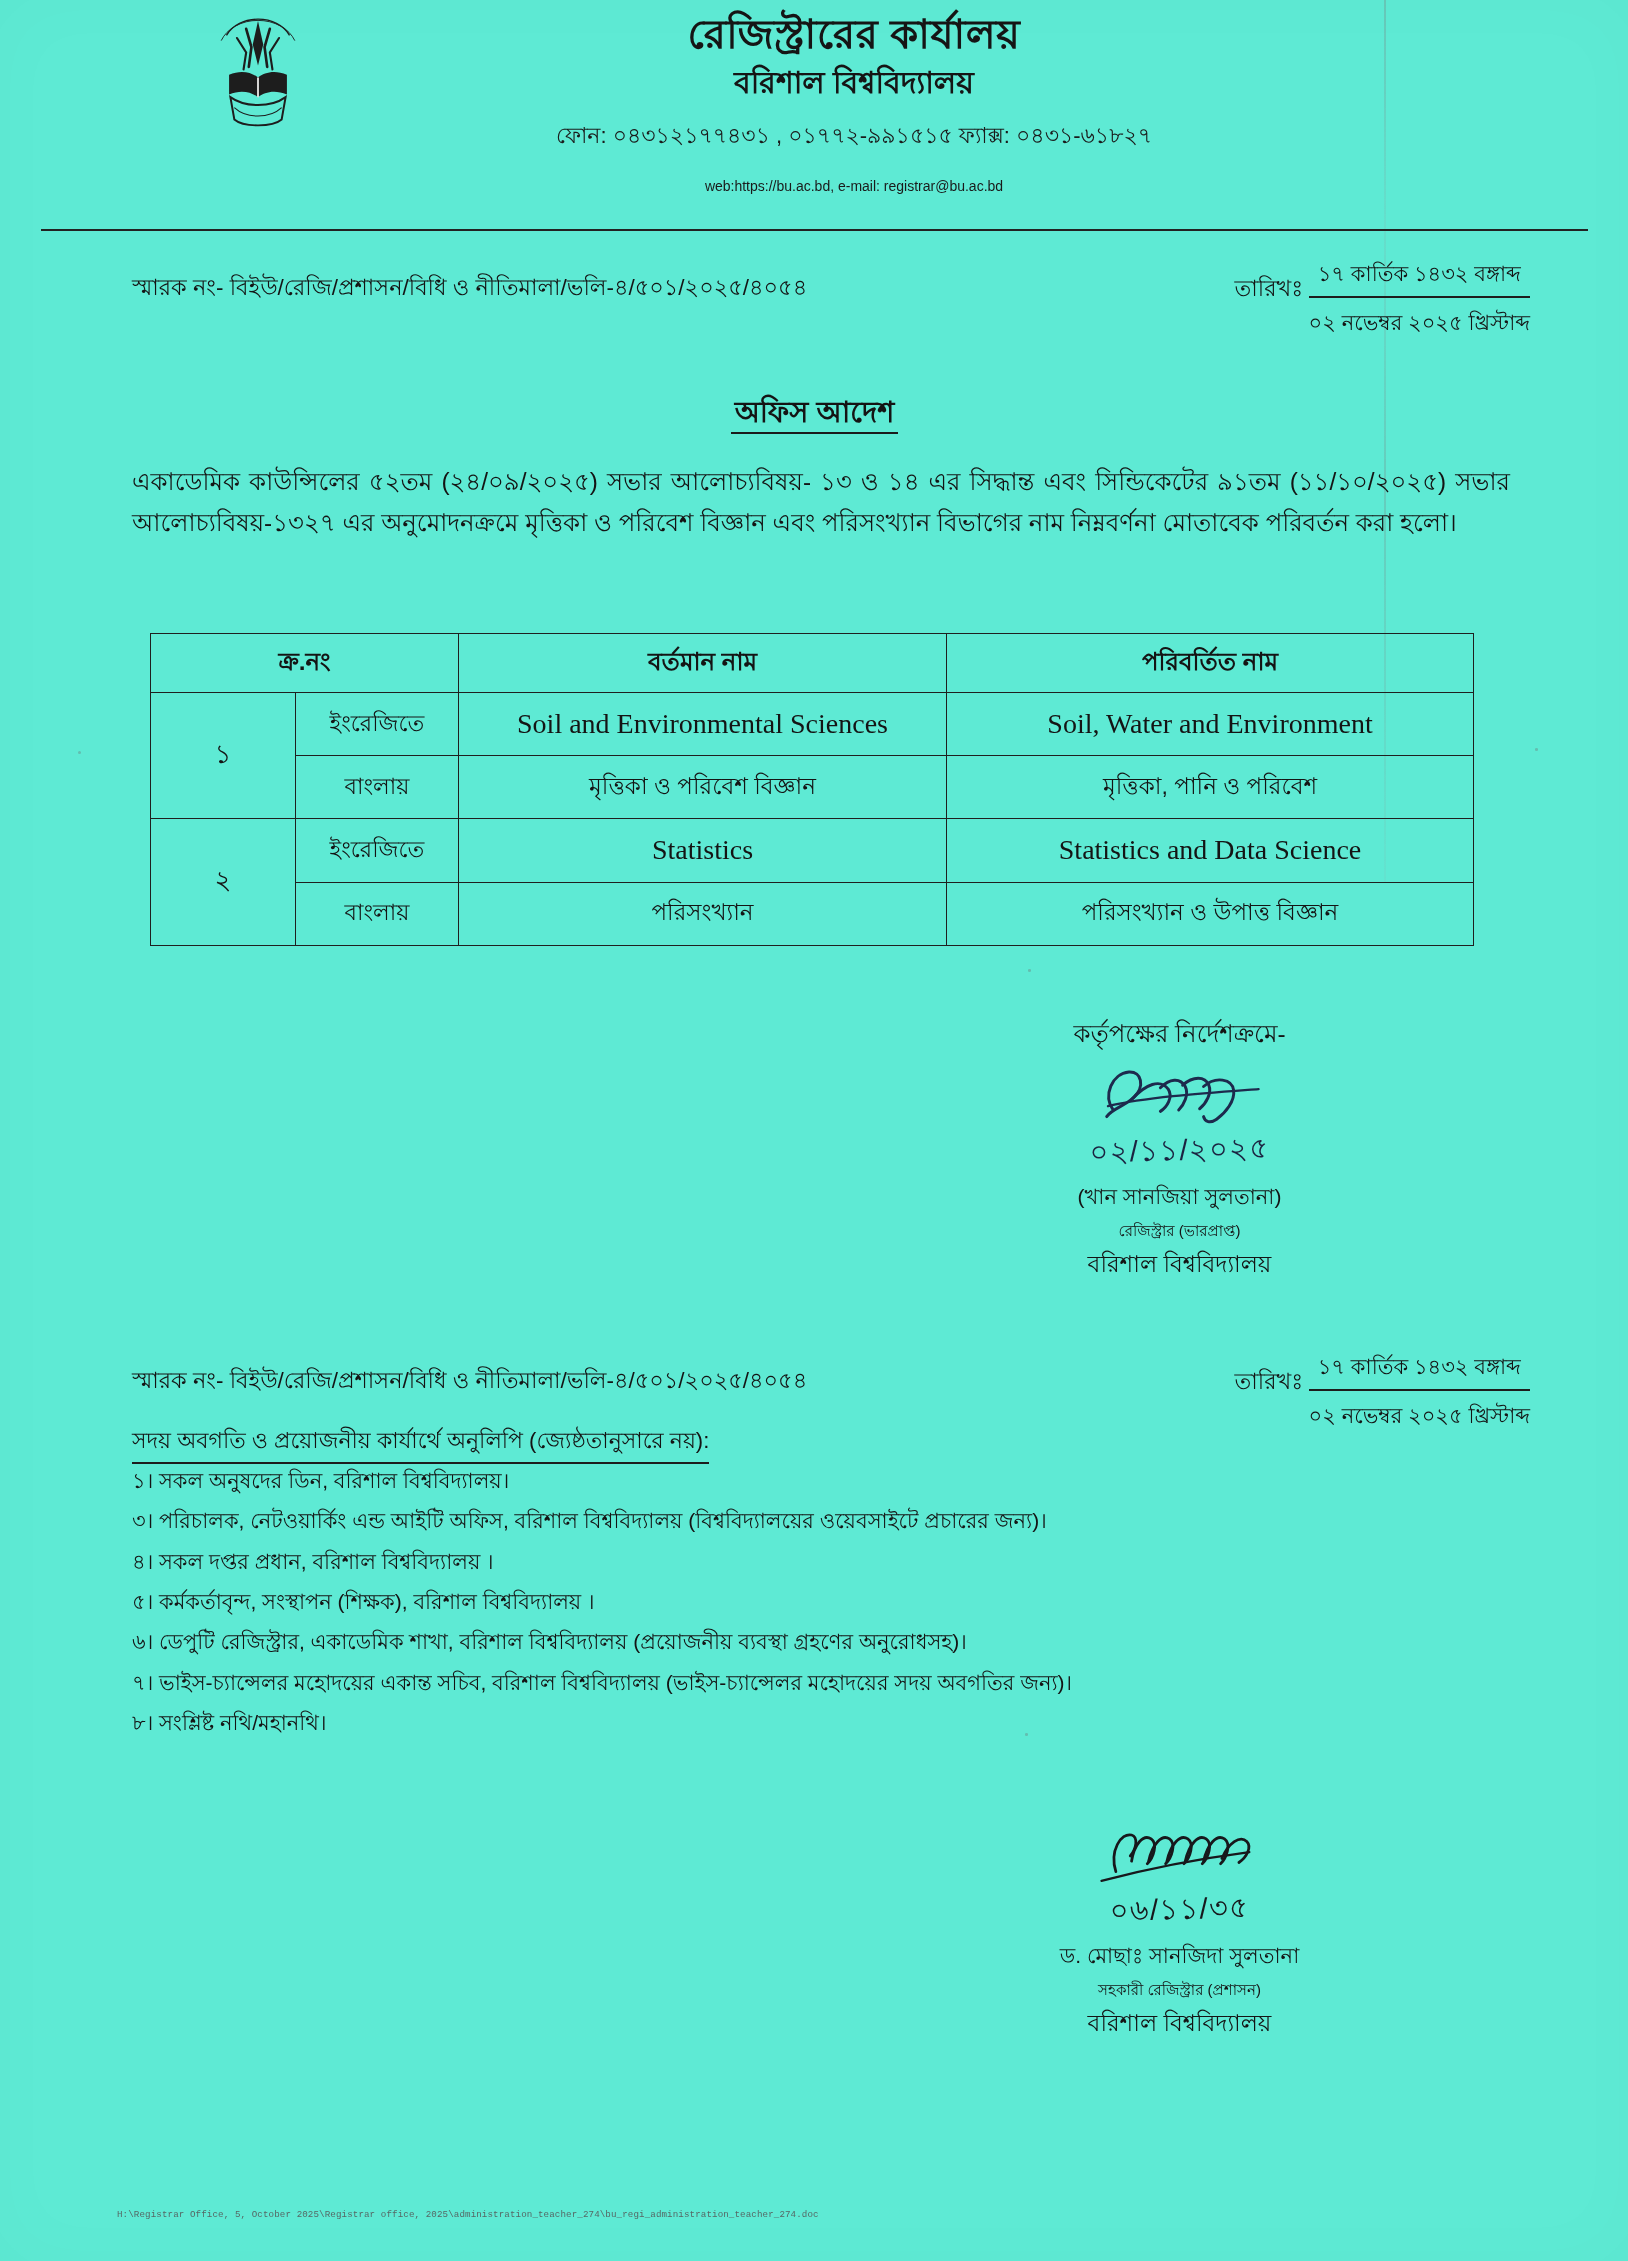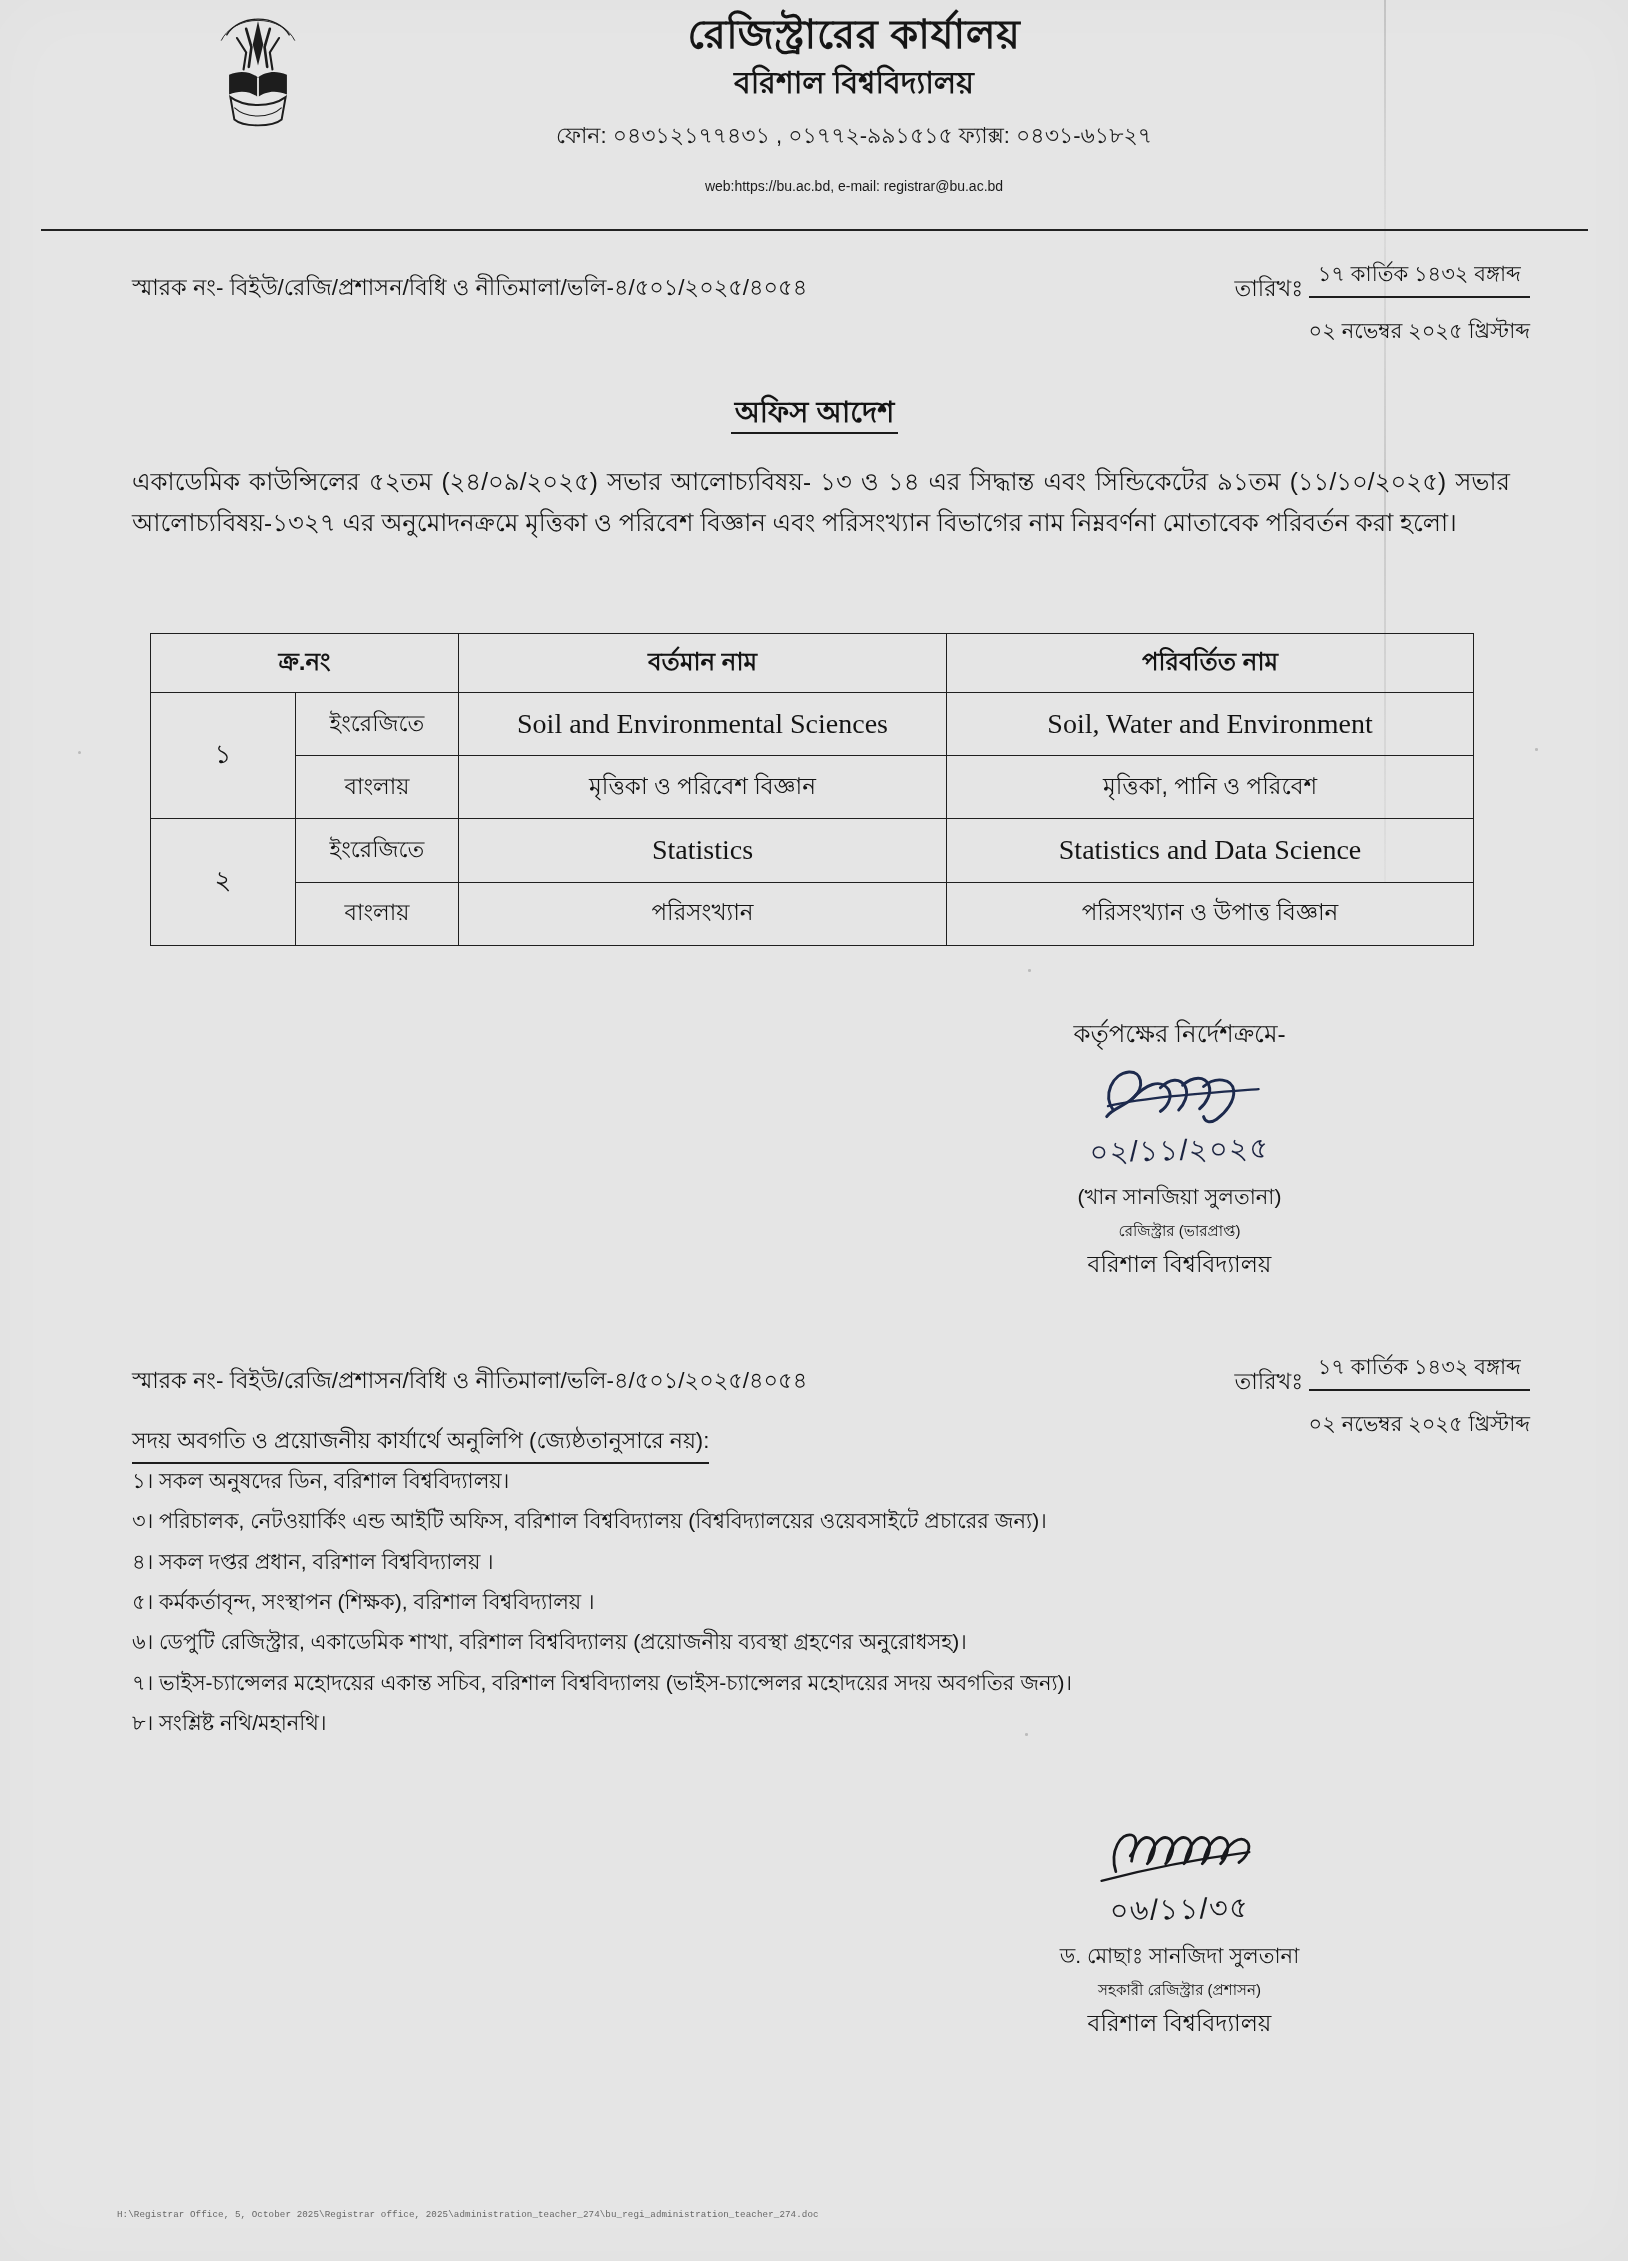--- a/index.html
+++ b/index.html
@@ -10,21 +10,21 @@
   }
   body {
     font-family: "Liberation Serif", "DejaVu Serif", serif;
     color: #1a1a1a;
   }
   .page {
     position: relative;
     width: 1629px;
     height: 2261px;
     margin: 0 auto;
-    background: #e5e5e5;
+    background: #5eead4;
     overflow: hidden;
     
     box-shadow: inset 0 0 79px rgba(0,0,0,0.018);
   }
   
   .scan-fold {
     position: absolute;
     top: 0;
     left: 1384px;
     width: 2px;
@@ -129,21 +129,21 @@
   .date-stack {
     text-align: center;
     font-size: 21px;
     color: #141414;
   }
   .date-bn {
     padding: 0 6.6px 2.6px 6.6px;
     border-bottom: 2px solid #1d1d1d;
   }
   .date-en {
-    padding-top: 17px;
+    padding-top: 9px;
   }
   
   .order-title {
     position: absolute;
     top: 389px;
     left: 0; right: 0;
     text-align: center;
   }
   .order-title span {
     font-family: "Liberation Sans", "DejaVu Sans", sans-serif;

